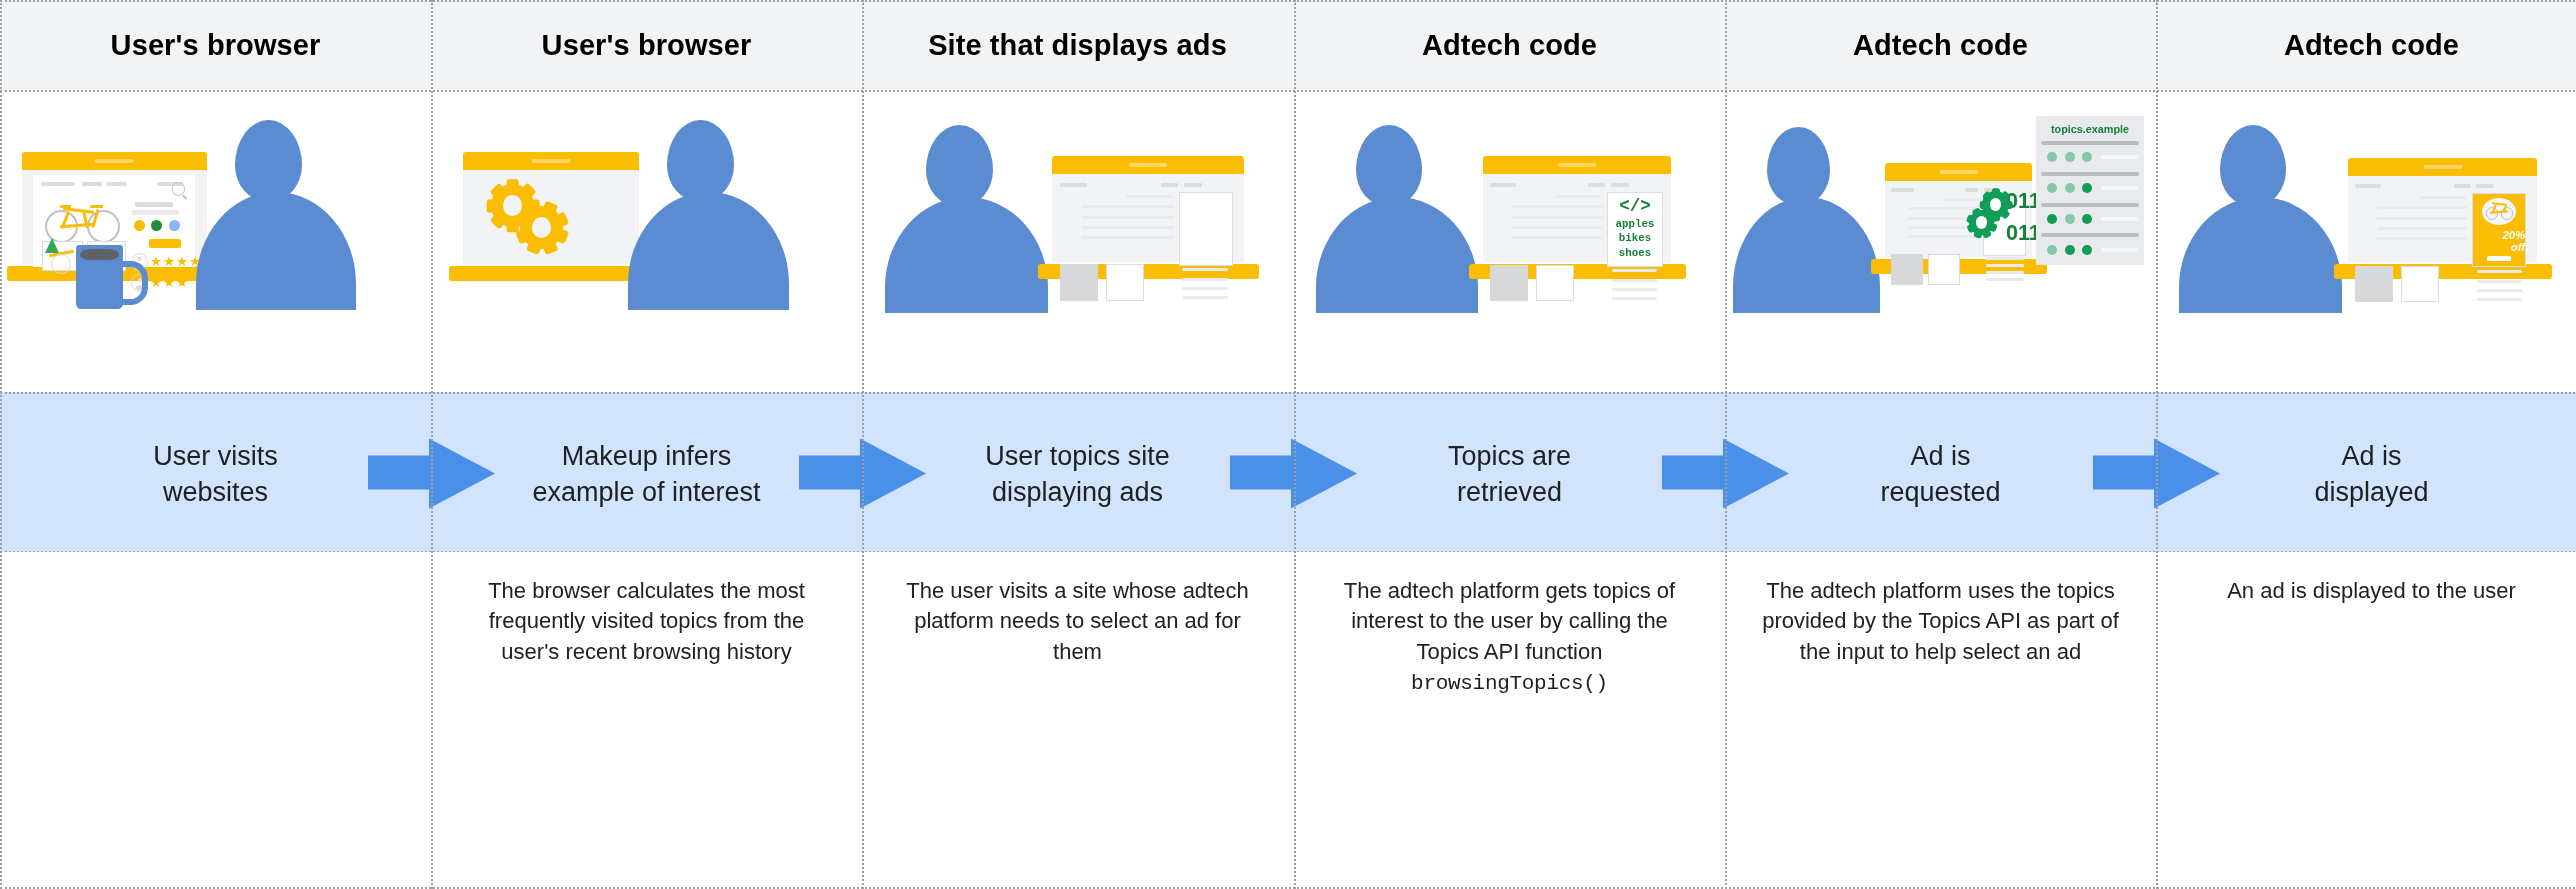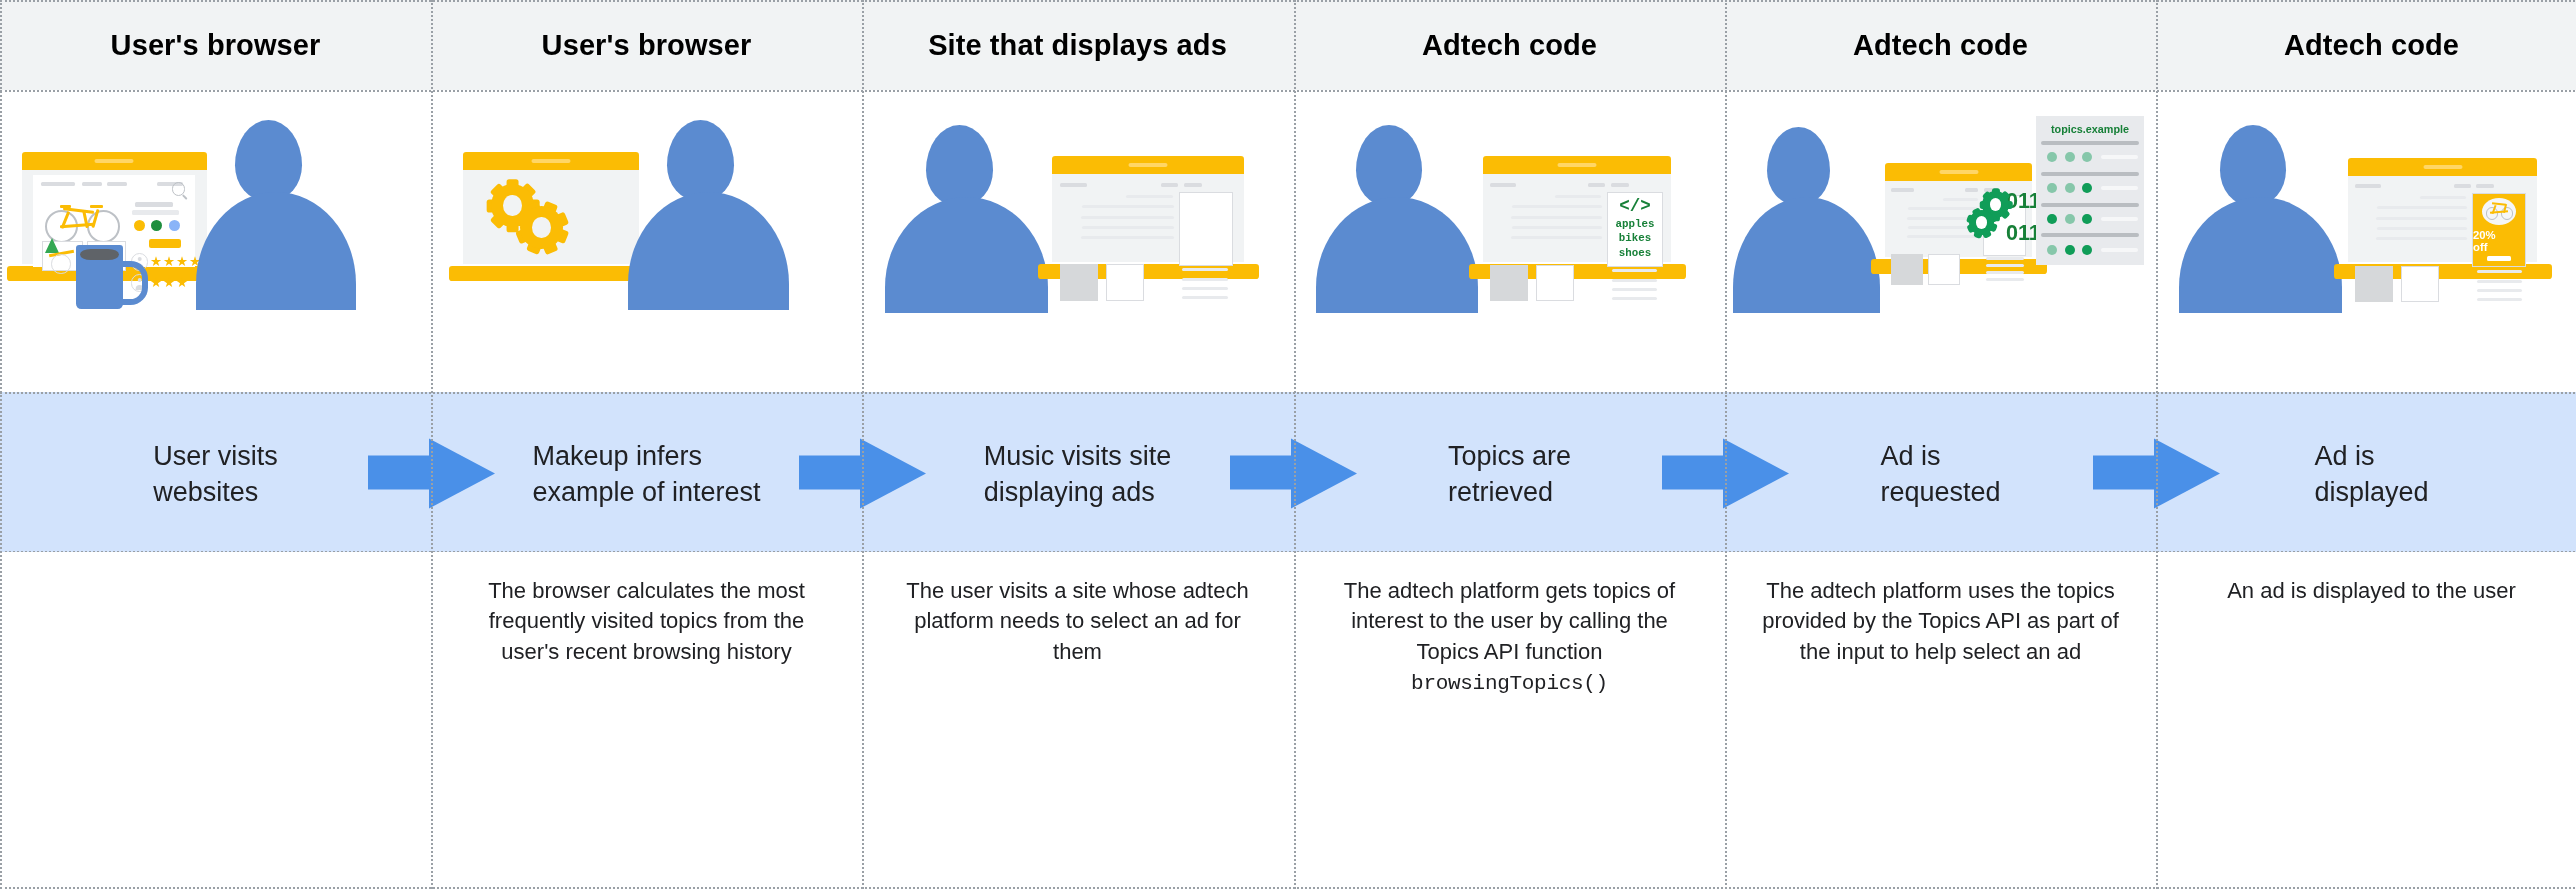--- a/index.html
+++ b/index.html
@@ -145,34 +145,35 @@
 
   
   .binary{
     position:absolute;color:#178038;font-weight:bold;
     font-family:"Liberation Sans","DejaVu Sans",sans-serif;
   }
 
   
   .creative{position:absolute;background:#fbbc04;border:1.5px solid #dadce0;}
   .creative .circle{position:absolute;left:50%;transform:translateX(-50%);border-radius:50%;background:#f5f6f7;}
-  .creative .offtxt{position:absolute;left:0;right:0;text-align:left;color:#fff;font-weight:bold;line-height:1.05;}
+  .creative .offtxt{position:absolute;left:0;right:0;text-align:right;color:#fff;font-weight:bold;line-height:1.05;font-style:italic;}
   .creative .cta{position:absolute;left:50%;transform:translateX(-50%);background:#fff;border-radius:1.5px;}
 
   
   .blueband{
     position:absolute;left:0;top:392px;width:2587px;height:161px;
     background:#d2e3fc;
     box-sizing:border-box;
     border-top:2.1px dotted #9aa0a6;
     border-bottom:2.1px dotted #9aa0a6;
   }
   .bluecell{
     position:absolute;top:0;height:161px;width:431px;
     display:flex;align-items:center;justify-content:center;
+    text-align:center;
     font-size:27px;
     line-height:1.32;
     color:#202124;
     box-sizing:border-box;
     padding:0 68px;
   }
   .arrow{position:absolute;top:50%;transform:translateY(-50%);width:127px;height:69px;}
   .arrow .shaft{position:absolute;left:0;top:17.5px;width:66px;height:34px;background:#4a90e8;}
   .arrow .head{
     position:absolute;left:61px;top:0;width:0;height:0;
@@ -514,21 +515,21 @@
   </div>
 
   <div class="blueband">
     <div class="bluecell" style="left:0px;">
       <div><span>User visits</span><br><span>websites</span></div>
     </div>
     <div class="bluecell" style="left:431px;">
       <div><span>Makeup infers</span><br><span>example of interest</span></div>
     </div>
     <div class="bluecell" style="left:862px;">
-      <div><span>Music visits site</span><br><span>displaying ads</span></div>
+      <div><span>User topics site</span><br><span>displaying ads</span></div>
     </div>
     <div class="bluecell" style="left:1294px;">
       <div><span>Topics are</span><br><span>retrieved</span></div>
     </div>
     <div class="bluecell" style="left:1725px;">
       <div><span>Ad is</span><br><span>requested</span></div>
     </div>
     <div class="bluecell" style="left:2156px;">
       <div><span>Ad is</span><br><span>displayed</span></div>
     </div>

